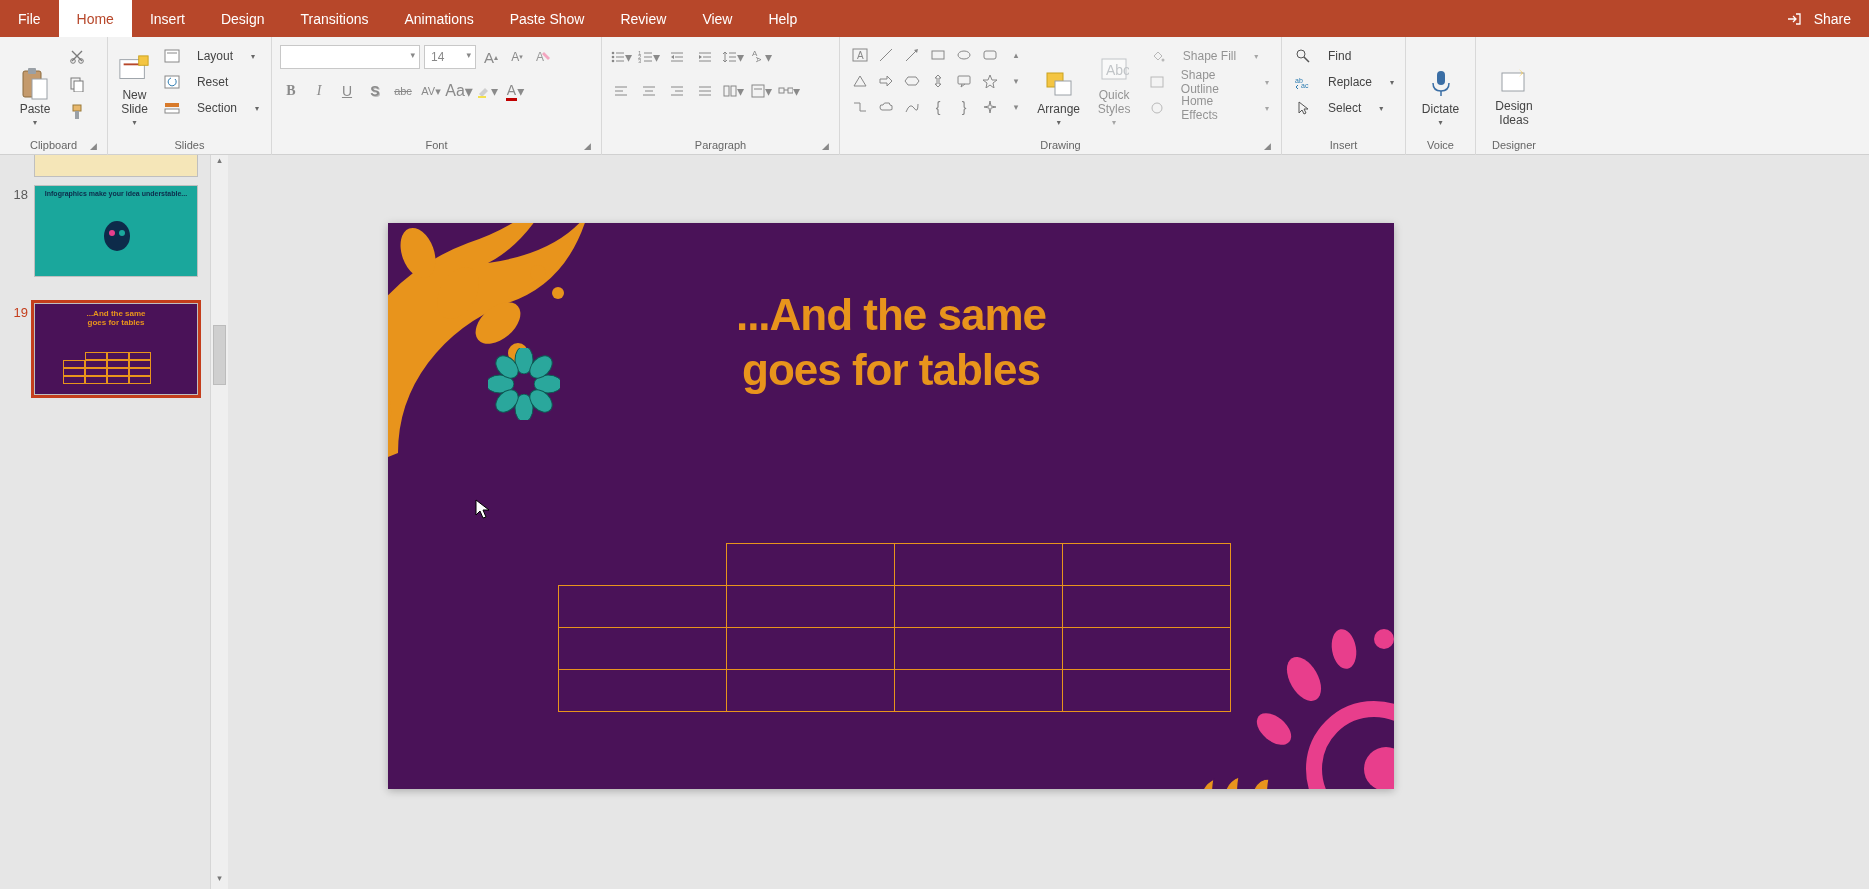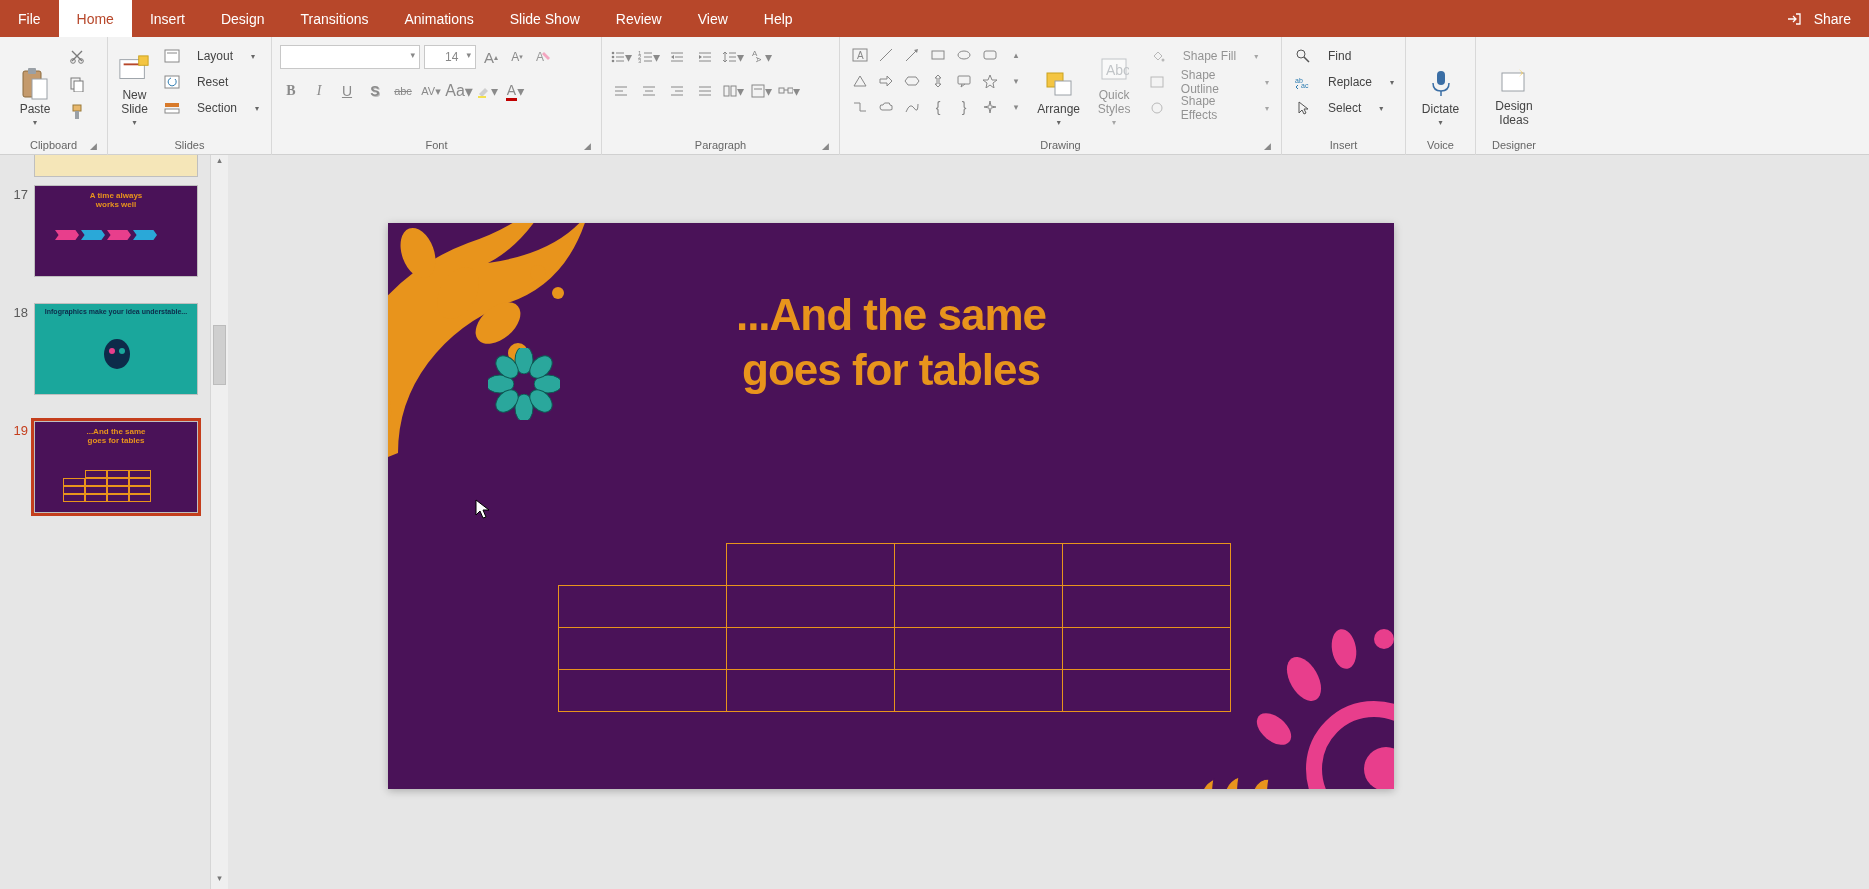--- a/index.html
+++ b/index.html
@@ -23,21 +23,21 @@
 .big-btn .ic { width: 32px; height: 32px; display: flex; align-items: center; justify-content: center; }
 .big-btn .caret { font-size: 8px; color: #666; }
 
 .col { display: flex; flex-direction: column; gap: 4px; }
 .row { display: flex; align-items: center; gap: 4px; }
 .small-item { font-size: 12px; color: #444; display: flex; align-items: center; gap: 16px; height: 22px; padding: 0 4px; }
 .small-item .caret { font-size: 8px; color: #666; margin-left: 2px; }
 .icon-sq { width: 18px; height: 18px; display: inline-flex; align-items: center; justify-content: center; color: #6e6e6e; }
 
 .font-name { width: 140px; height: 24px; border: 1px solid #c8c8c8; background: #fff; font-size: 12px; padding: 0 18px 0 6px; color: #888; position: relative; }
-.font-size-box { width: 52px; height: 24px; border: 1px solid #c8c8c8; background: #fff; font-size: 12px; padding: 0 18px 0 20px; color: #888; display: flex; align-items: center; position: relative; }
+.font-size-box { width: 52px; height: 24px; border: 1px solid #c8c8c8; background: #fff; font-size: 12px; padding: 0 18px 0 6px; color: #888; display: flex; align-items: center; position: relative; }
 .combo-caret { position: absolute; right: 4px; top: 4px; font-size: 9px; color: #888; }
 
 .btnrow { display: flex; gap: 6px; align-items: center; height: 24px; }
 .fmt { width: 22px; height: 22px; display: flex; align-items: center; justify-content: center; color: #8a8a8a; font-size: 14px; }
 .fmt.bold { font-weight: 700; font-family: Georgia, serif; }
 .fmt.italic { font-style: italic; font-family: Georgia, serif; }
 .fmt.under { text-decoration: underline; }
 .fmt.strike { text-decoration: line-through; }
 
 .shape-grid { display: grid; grid-template-columns: repeat(7, 24px); grid-auto-rows: 24px; gap: 2px; }
@@ -86,21 +86,21 @@
 </head>
 <body>
 
 <div class="menubar">
   <div class="tab">File</div>
   <div class="tab active">Home</div>
   <div class="tab">Insert</div>
   <div class="tab">Design</div>
   <div class="tab">Transitions</div>
   <div class="tab">Animations</div>
-  <div class="tab">Slide Show</div>
+  <div class="tab">Paste Show</div>
   <div class="tab">Review</div>
   <div class="tab">View</div>
   <div class="tab">Help</div>
   <div class="spacer"></div>
   <div class="share">
     <svg width="16" height="16" viewBox="0 0 16 16">
         <path d="M2 8 L10 8 M7 5 L10 8 L7 11 M10 3 H14 V13 H10" stroke="#fff" fill="none" stroke-width="1.3"></path>
       </svg>
     <span>Share</span>
   </div>
@@ -498,21 +498,21 @@
             </span>
             <span>Shape Outline</span>
             <span class="caret">▾</span>
           </div>
         <div class="small-item" style="opacity:0.55">
             <span class="icon-sq">
               <svg width="16" height="14">
                 <circle cx="8" cy="7" r="5" fill="none" stroke="#888"></circle>
               </svg>
             </span>
-            <span>Shape Effects</span>
+            <span>Home Effects</span>
             <span class="caret">▾</span>
           </div>
       </div>
     </div>
     <div class="group-label"><span>Drawing</span><span class="launcher">◢</span></div>
   </div>
 
   <div class="group" style="width:124px">
     <div class="group-body">
       <div class="col" style="padding-top:4px">
@@ -588,33 +588,20 @@
 <div class="workspace">
 
   <div class="thumb-panel">
 
     <div style="margin-left:34px;margin-top:-70px">
       <div class="thumb" style="background:#f5e6b8"></div>
     </div>
 
 
 
-    <div class="thumb-entry">
-      <div class="thumb-num">17</div>
-      <div class="thumb purple">
-        <div class="t-title" style="white-space:pre-line">A time always
-works well</div>
-        <div style="position:absolute;left:20px;top:44px;display:flex;gap:2px">
-          <span style="width:24px;height:10px;background:#e83e8c;clip-path:polygon(0 0,85% 0,100% 50%,85% 100%,0 100%,15% 50%)"></span>
-          <span style="width:24px;height:10px;background:#2aa8d8;clip-path:polygon(0 0,85% 0,100% 50%,85% 100%,0 100%,15% 50%)"></span>
-          <span style="width:24px;height:10px;background:#e83e8c;clip-path:polygon(0 0,85% 0,100% 50%,85% 100%,0 100%,15% 50%)"></span>
-          <span style="width:24px;height:10px;background:#2aa8d8;clip-path:polygon(0 0,85% 0,100% 50%,85% 100%,0 100%,15% 50%)"></span>
-        </div>
-      </div>
-    </div>
 
     <div class="thumb-entry">
       <div class="thumb-num">18</div>
       <div class="thumb teal">
         <div style="color:#0d2b4a;font-weight:900;text-align:center;font-size:7px;padding-top:4px">Infographics make your idea understable...</div>
         <svg width="30" height="36" style="position:absolute;left:67px;top:34px">
             <ellipse cx="15" cy="16" rx="13" ry="15" fill="#0d2b4a"></ellipse>
             <circle cx="10" cy="13" r="3" fill="#e83e8c"></circle>
             <circle cx="20" cy="13" r="3" fill="#1aa79c"></circle>
           </svg>

